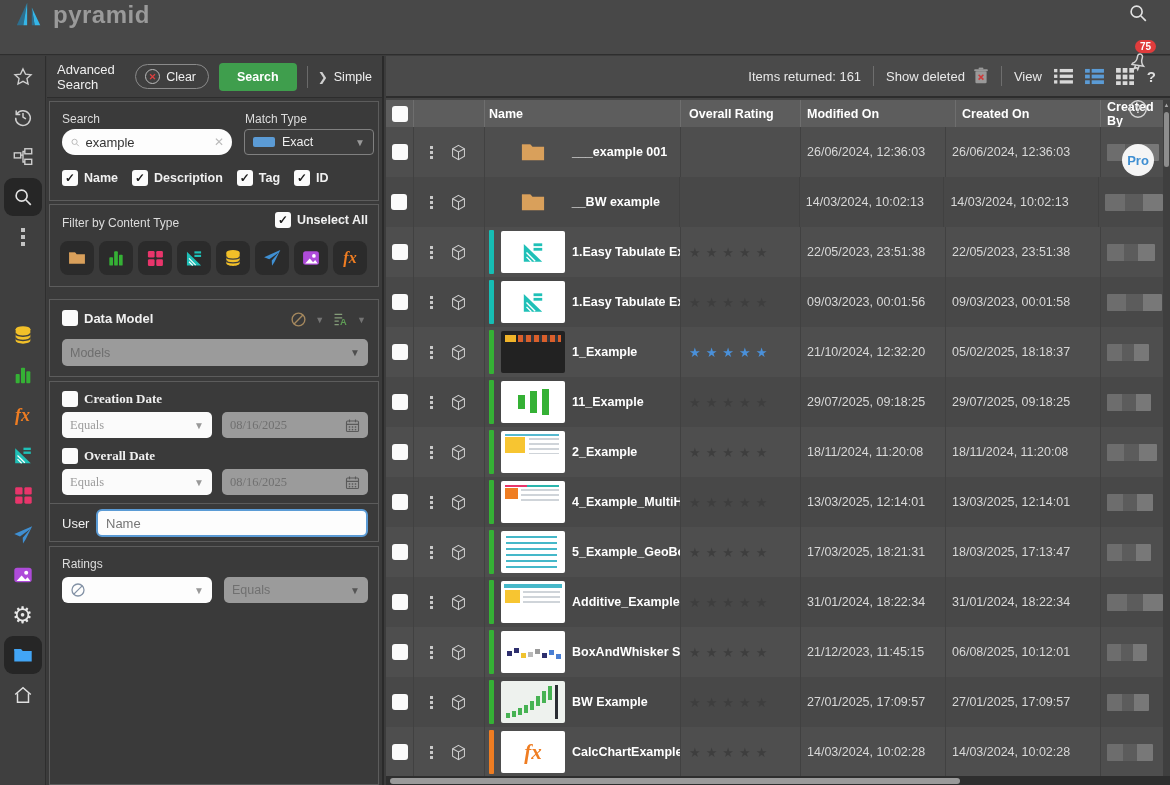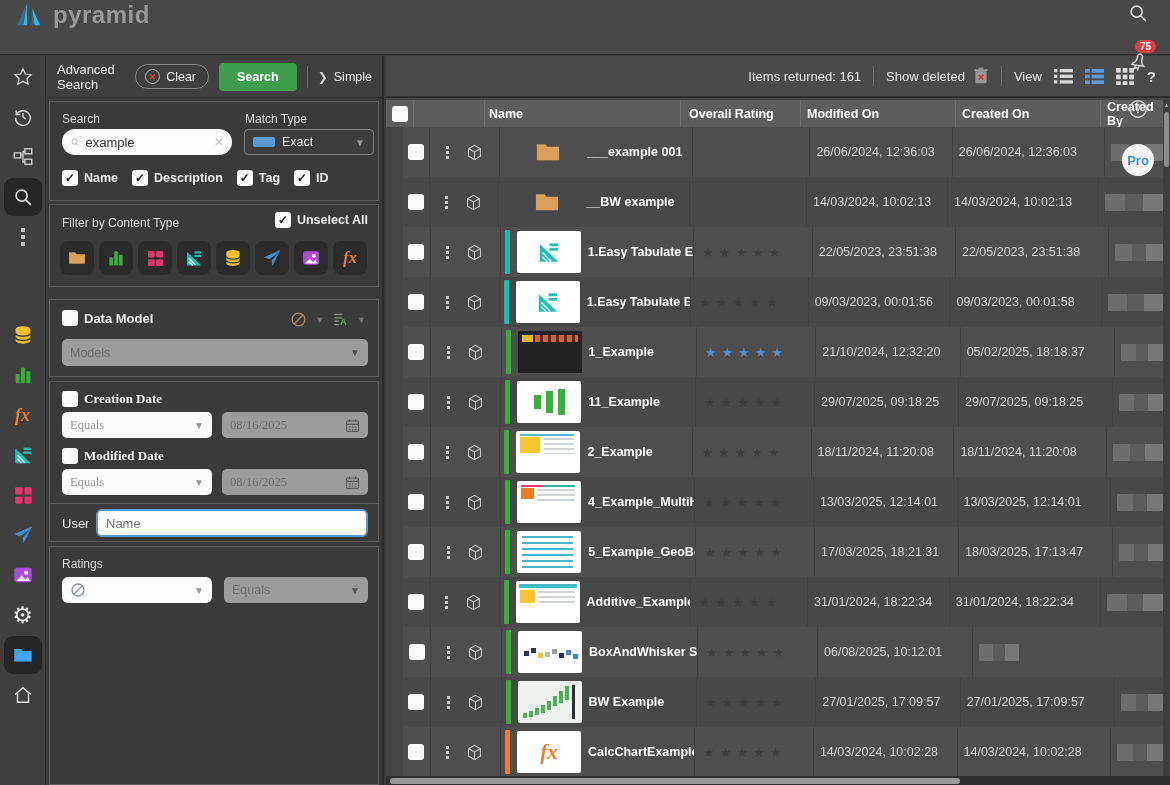--- a/index.html
+++ b/index.html
@@ -64,21 +64,21 @@
   #main { position:absolute; top:56px; left:386px; right:0; bottom:0; background:#454545; }
   #main-toolbar { position:absolute; top:0; left:0; right:0; height:42px; background:#4a4a4a; border-bottom:2px solid #2d2d2d; display:flex; align-items:center; justify-content:flex-end; gap:12px; padding-right:14px; font-size:13px; color:#e9e9e9; }
   .vdiv { width:1px; height:20px; background:#6e6e6e; }
   .view-ic { width:19px; height:17px; cursor:pointer; }
   .qmark { color:#dedede; font-weight:700; font-size:15px; cursor:pointer; }
   .tb-group { display:flex; align-items:center; gap:8px; }
 
   #grid-head { position:absolute; top:44px; left:0; right:7px; height:27px; background:#5d5d5d; display:flex; font-size:12.5px; font-weight:700; color:#fff; align-items:center; }
   .hc { height:100%; display:flex; align-items:center; padding-left:6px; border-right:1px solid #6e6e6e; }
   #rows { position:absolute; top:71px; left:0; right:7px; bottom:9px; overflow:hidden; }
-  .trow { display:flex; height:50px; align-items:stretch;margin-left:17px; }
+  .trow { display:flex; height:50px; align-items:stretch; }
   .trow:nth-child(odd) { background:#4e4e4e; }
   .trow:nth-child(even){ background:#484848; }
   .cell { display:flex; align-items:center; border-right:1px solid #414141; padding-left:6px; }
   .c-check { width:28px; justify-content:center; padding-left:0; }
   .c-actions { width:71px; justify-content:center; gap:16px; padding-left:0; }
   .c-name { width:196px; gap:7px; padding-left:4px; overflow:hidden; }
   .c-rating { width:120px; padding-left:8px; }
   .c-created { width:145px; }
   .c-modified { width:155px; }
   .c-createdby { flex:1; border-right:none; }
@@ -517,21 +517,21 @@
         <span class="caret">▼</span>
     </div>
     <div class="sel sel-disabled-gray" style="position:absolute;top:30px;left:172px;right:10px;color:#707070;">
       <span>08/16/2025</span>
       <svg width="15" height="15" viewBox="0 0 20 20" style="margin-left:auto">
           <use href="#ic-cal"></use>
         </svg>
     </div>
     <div style="position:absolute;top:66px;left:12px;" class="cb-row">
       <span class="cb"></span>
-        <span style="font-size:13px">Modified Date</span>
+        <span style="font-size:13px">Overall Date</span>
     </div>
     <div class="sel sel-disabled-white" style="position:absolute;top:87px;left:12px;width:150px;">
       <span>Equals</span>
         <span class="caret">▼</span>
     </div>
     <div class="sel sel-disabled-gray" style="position:absolute;top:87px;left:172px;right:10px;color:#707070;">
       <span>08/16/2025</span>
       <svg width="15" height="15" viewBox="0 0 20 20" style="margin-left:auto">
           <use href="#ic-cal"></use>
         </svg>
@@ -1038,20 +1038,23 @@
           </span>
       <span class="rname">BoxAndWhisker Sim</span>
     </div>
     <div class="cell c-rating">
           <span class="star">★</span>
           <span class="star">★</span>
           <span class="star">★</span>
           <span class="star">★</span>
           <span class="star">★</span>
         </div>
+    <div class="cell c-created">
+          <span class="rdate">21/12/2023, 11:45:15</span>
+        </div>
     <div class="cell c-modified">
           <span class="rdate">06/08/2025, 10:12:01</span>
         </div>
     <div class="cell c-createdby">
           <span class="redact" style="width: 40px;"></span>
         </div>
   </div>
 
   <div class="trow">
     <div class="cell c-check">

